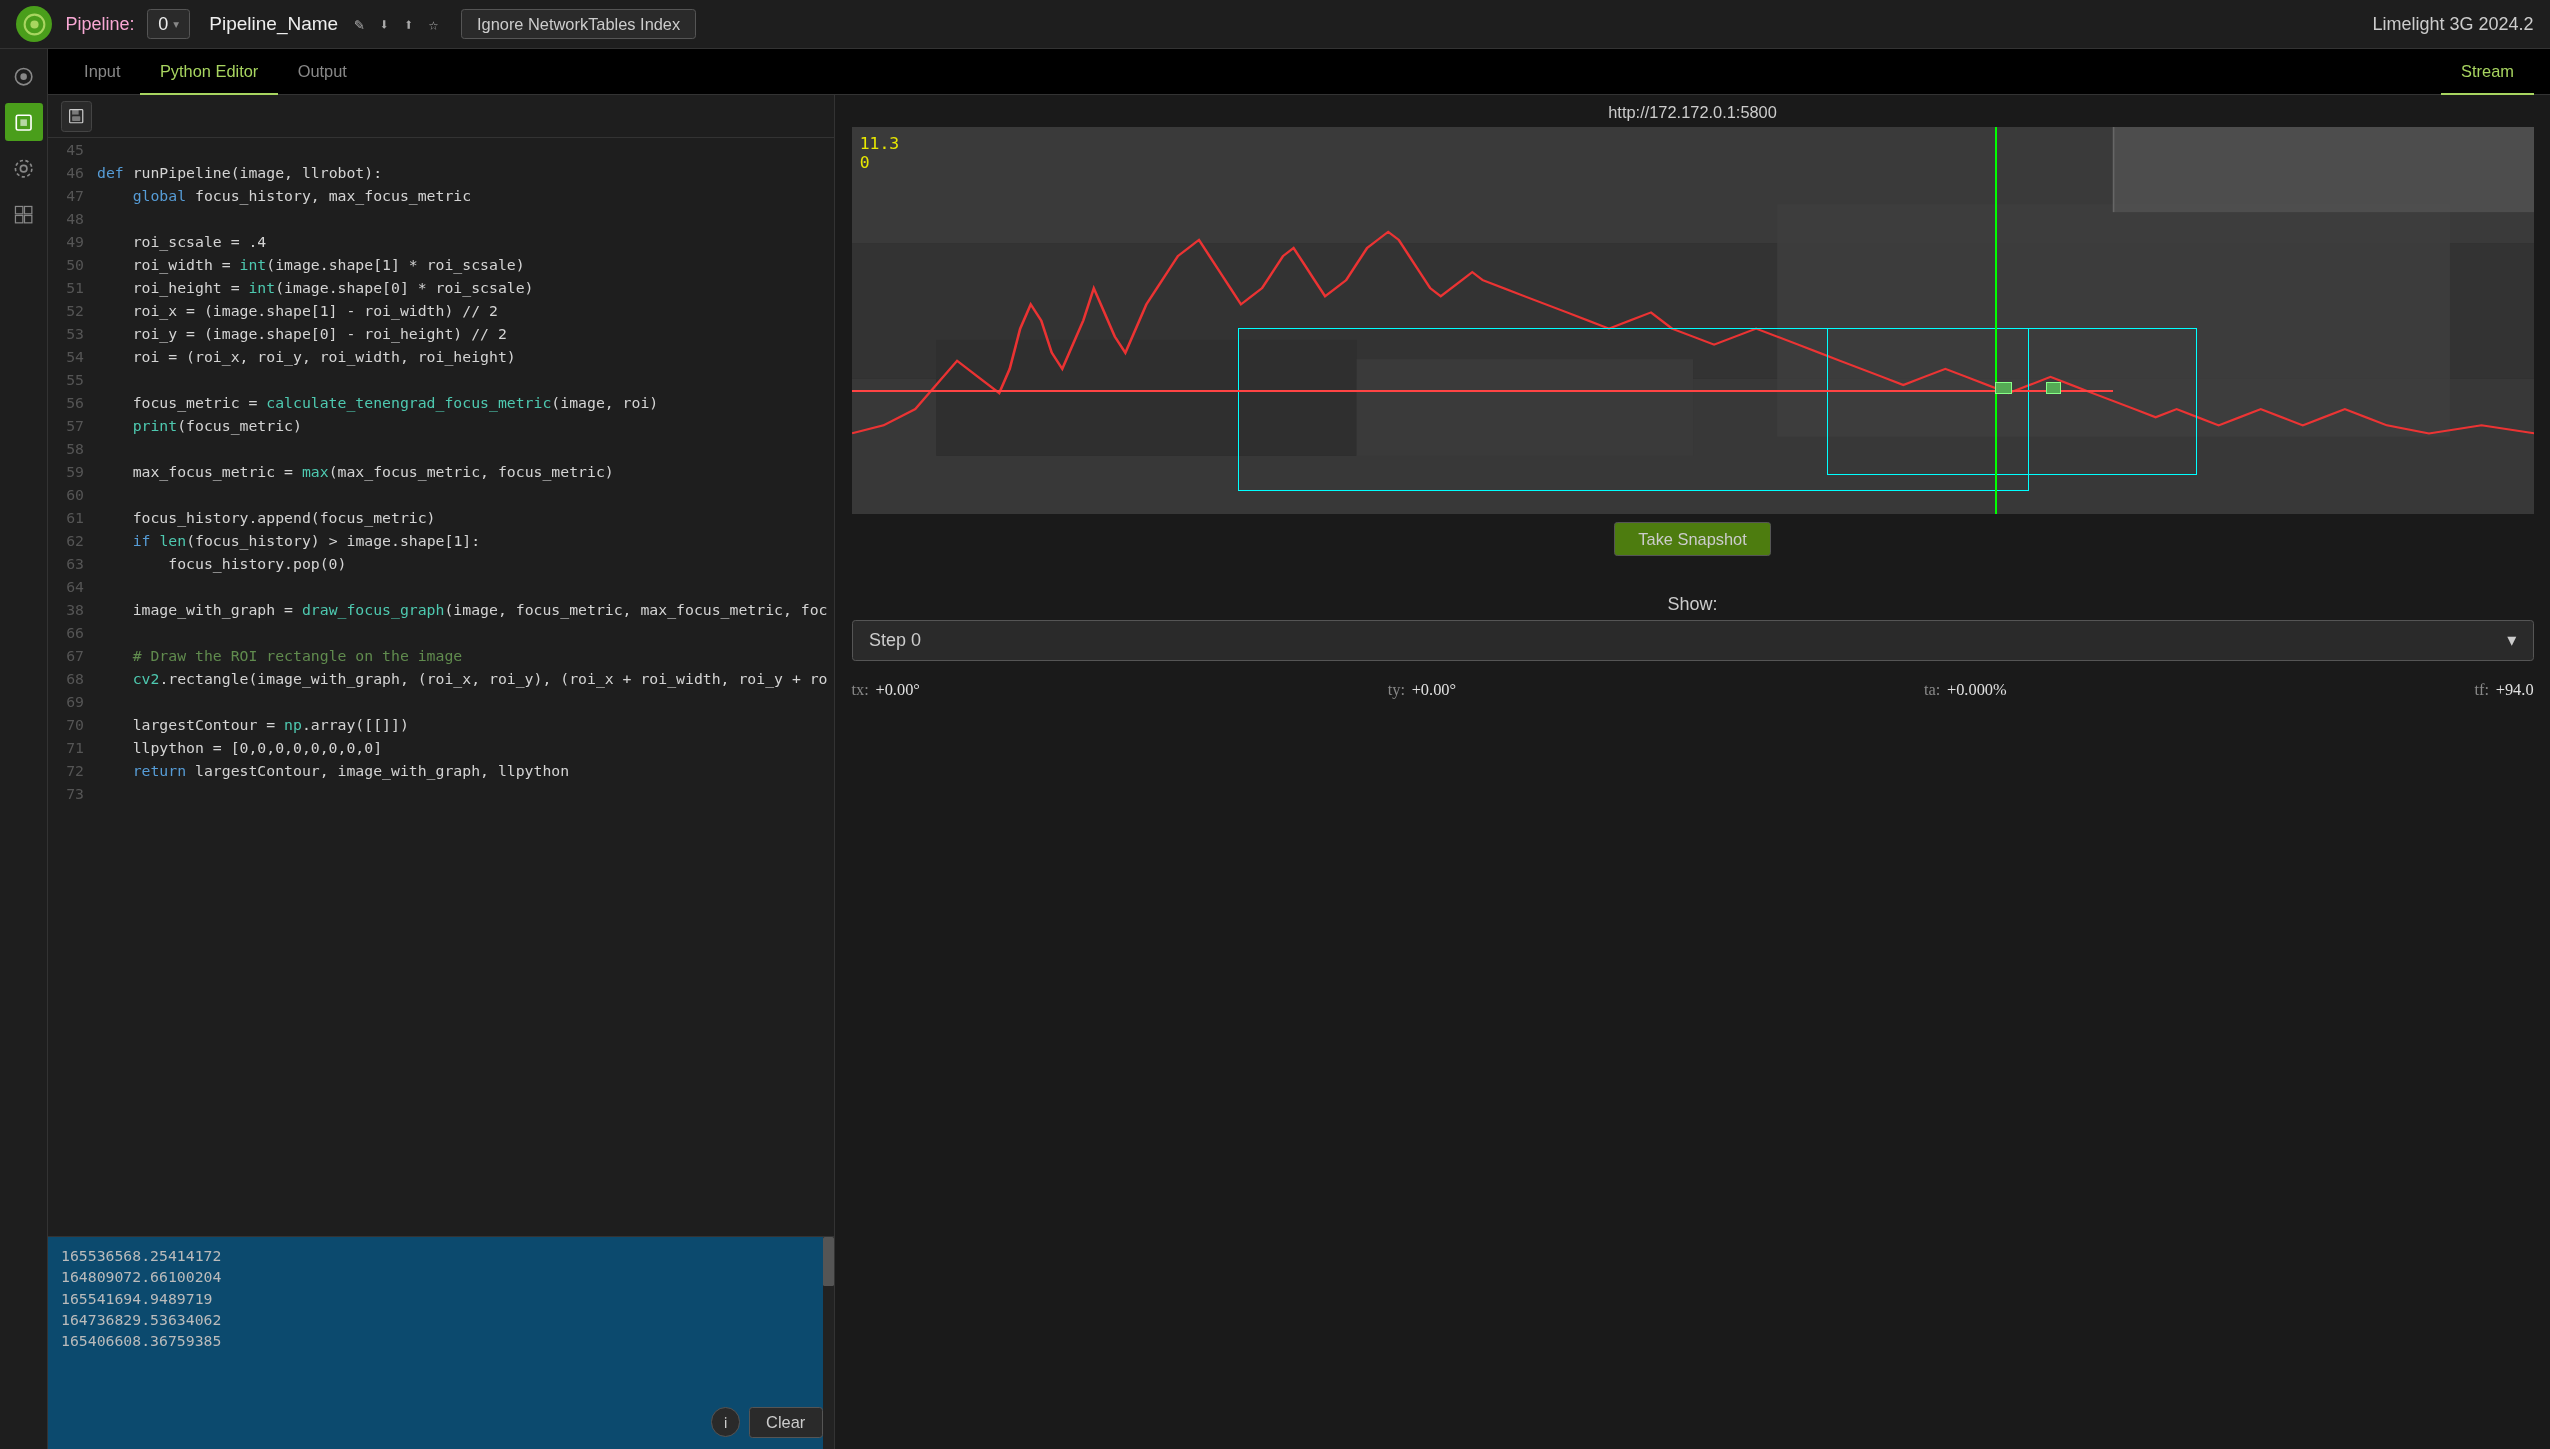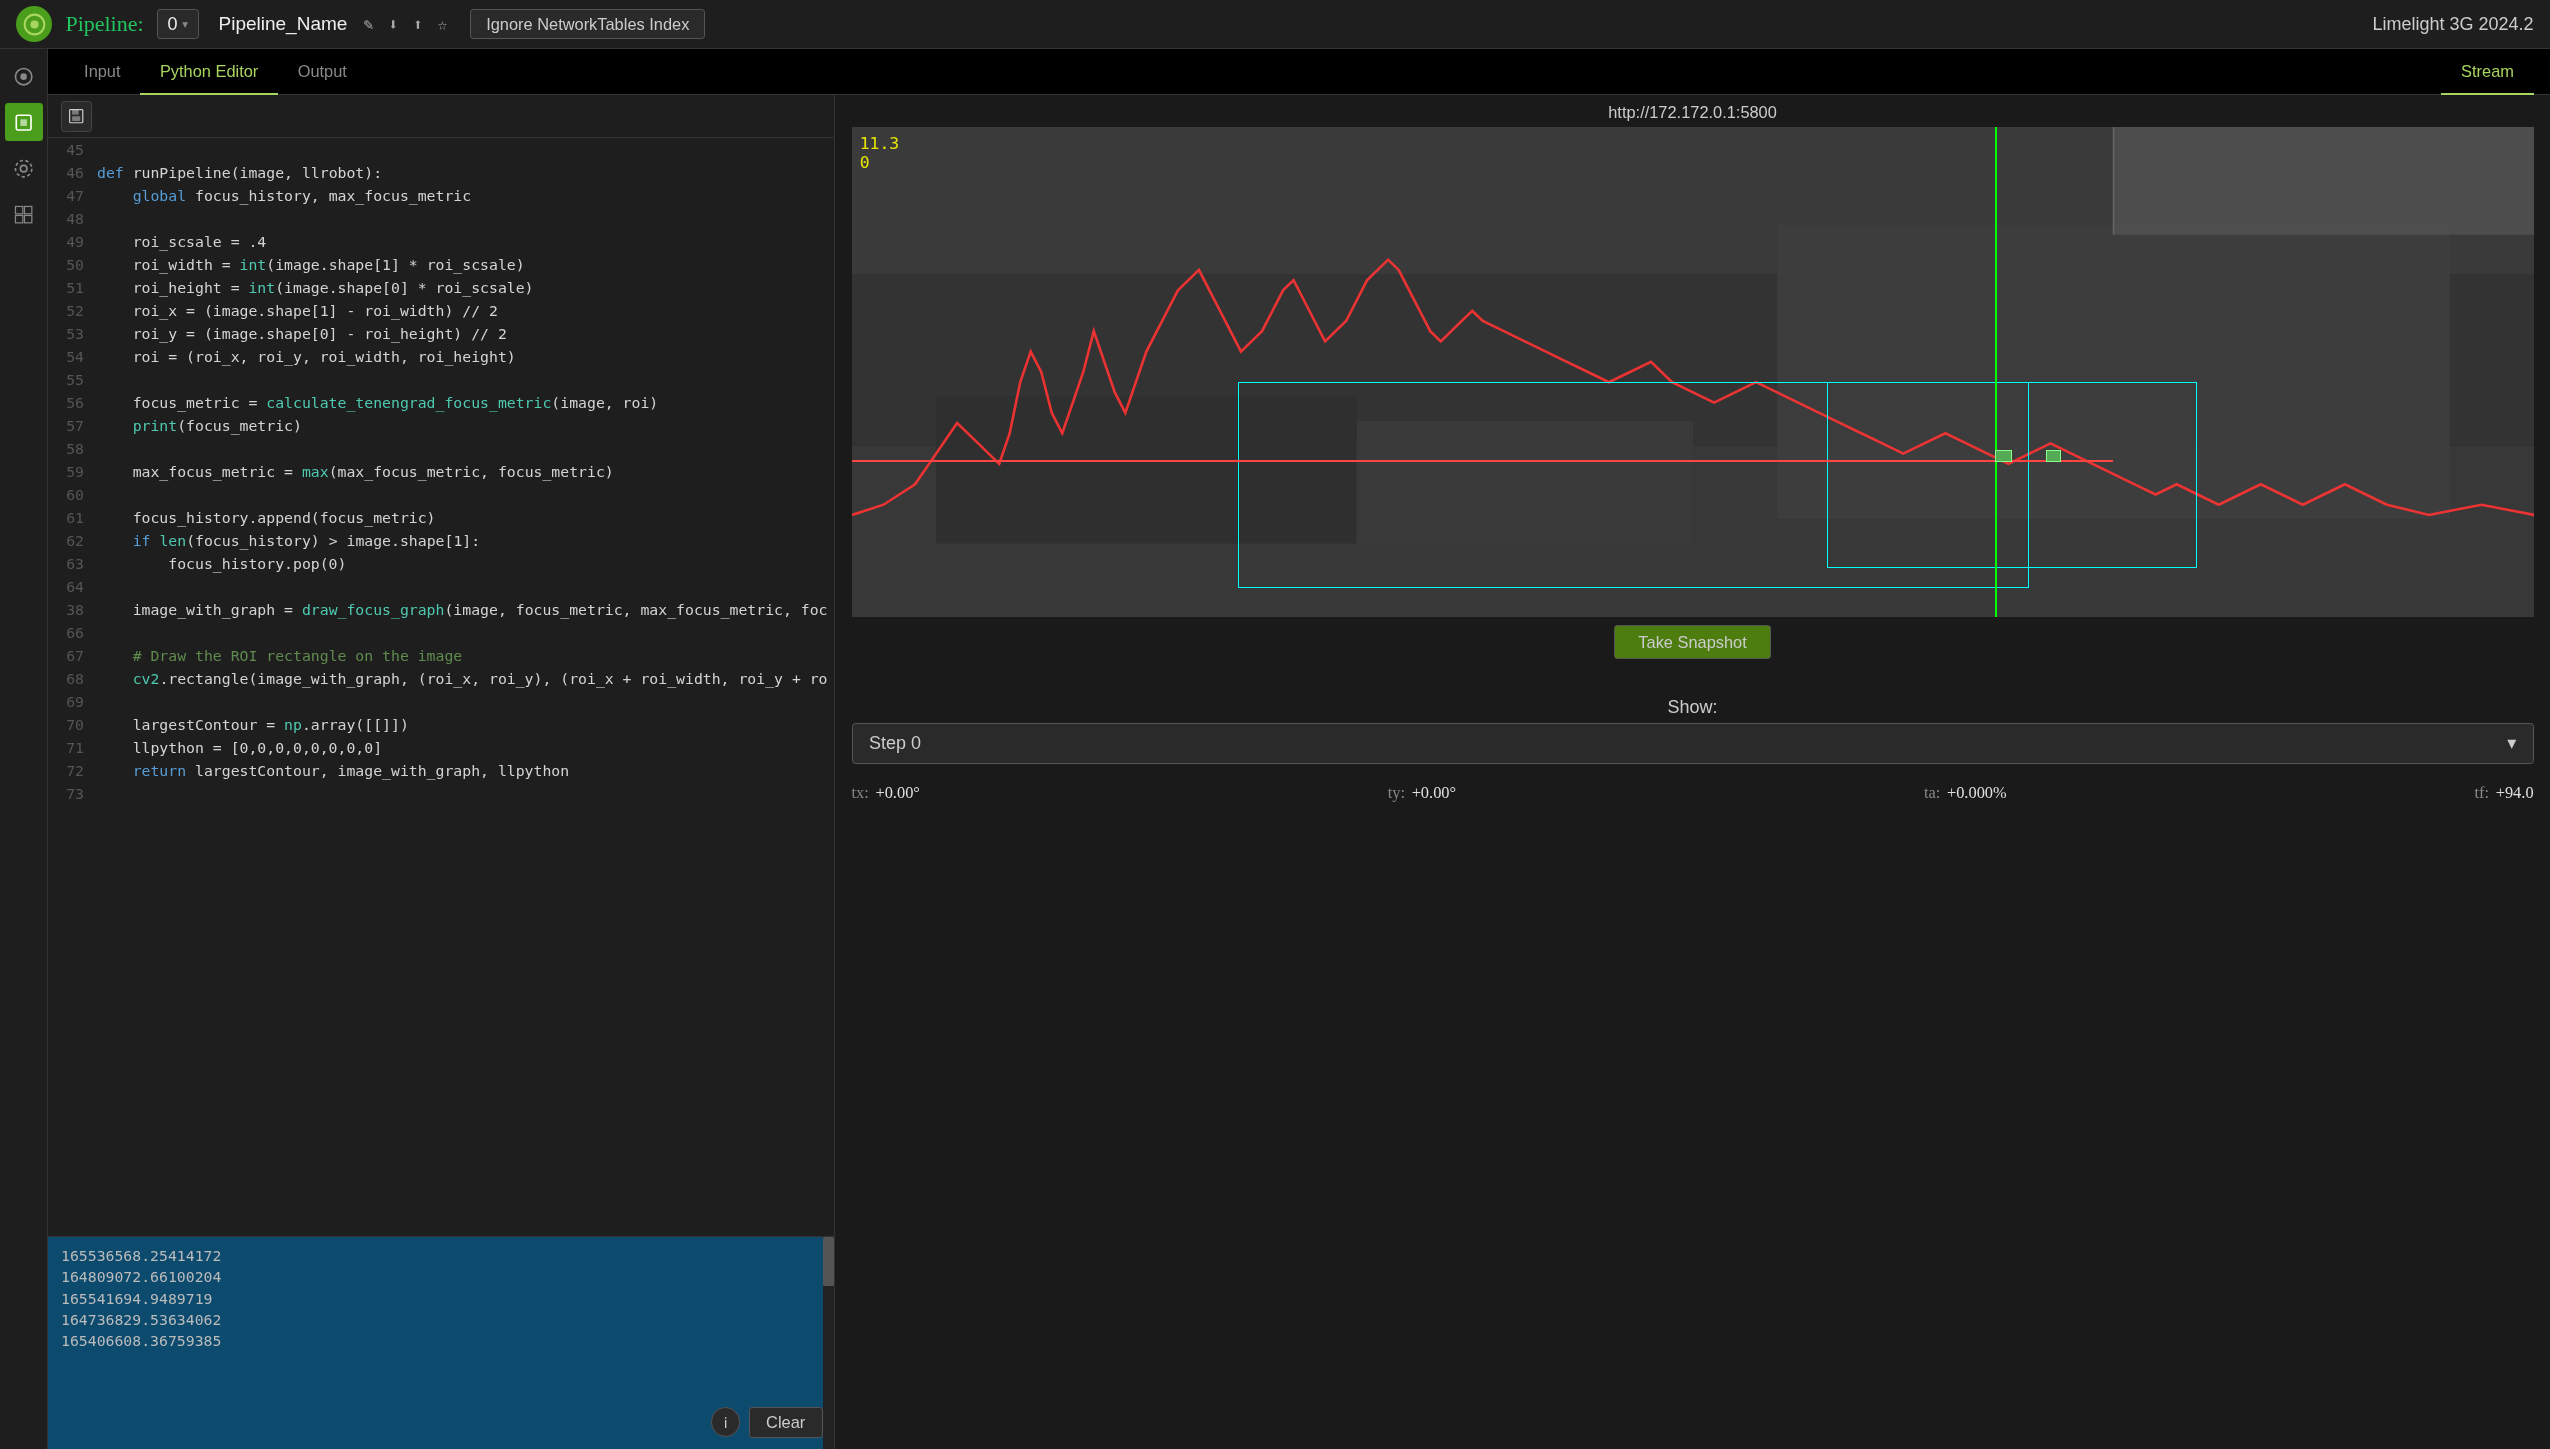--- a/index.html
+++ b/index.html
@@ -28,23 +28,23 @@
       height: 36px;
       background: #4a9e1b;
       border-radius: 50%;
       display: flex;
       align-items: center;
       justify-content: center;
       color: white;
       font-size: 16.4px;
     }
     .pipeline-label {
-      color: #22c55e;
-      font-size: 22px;
-      font-family: Liberation Serif, serif;
+      color: #f9a8d4;
+      font-size: 18px;
+      font-family: Liberation Sans, sans-serif;
     }
     .pipeline-num {
       background: #2a2a2a;
       border: 0.8px solid #555;
       border-radius: 3.3px;
       padding: 3.3px 9.8px;
       font-size: 18px;
       color: #eee;
       font-family: sans-serif;
       display: flex;
@@ -313,21 +313,21 @@
     
     .stream-header {
       text-align: center;
       padding: 8.2px 0 4.9px;
       font-size: 16.4px;
       color: #ccc;
       font-family: sans-serif;
     }
     .stream-image {
       width: 100%;
-      height: 490px;
+      height: 387px;
       background: #e5e5e5;
       position: relative;
       overflow: hidden;
     }
 
     
     .cam-bg {
       width: 100%;
       height: 100%;
       background: linear-gradient(160deg, #444 0%, #333 30%, #222 60%, #2a2a2a 100%);

